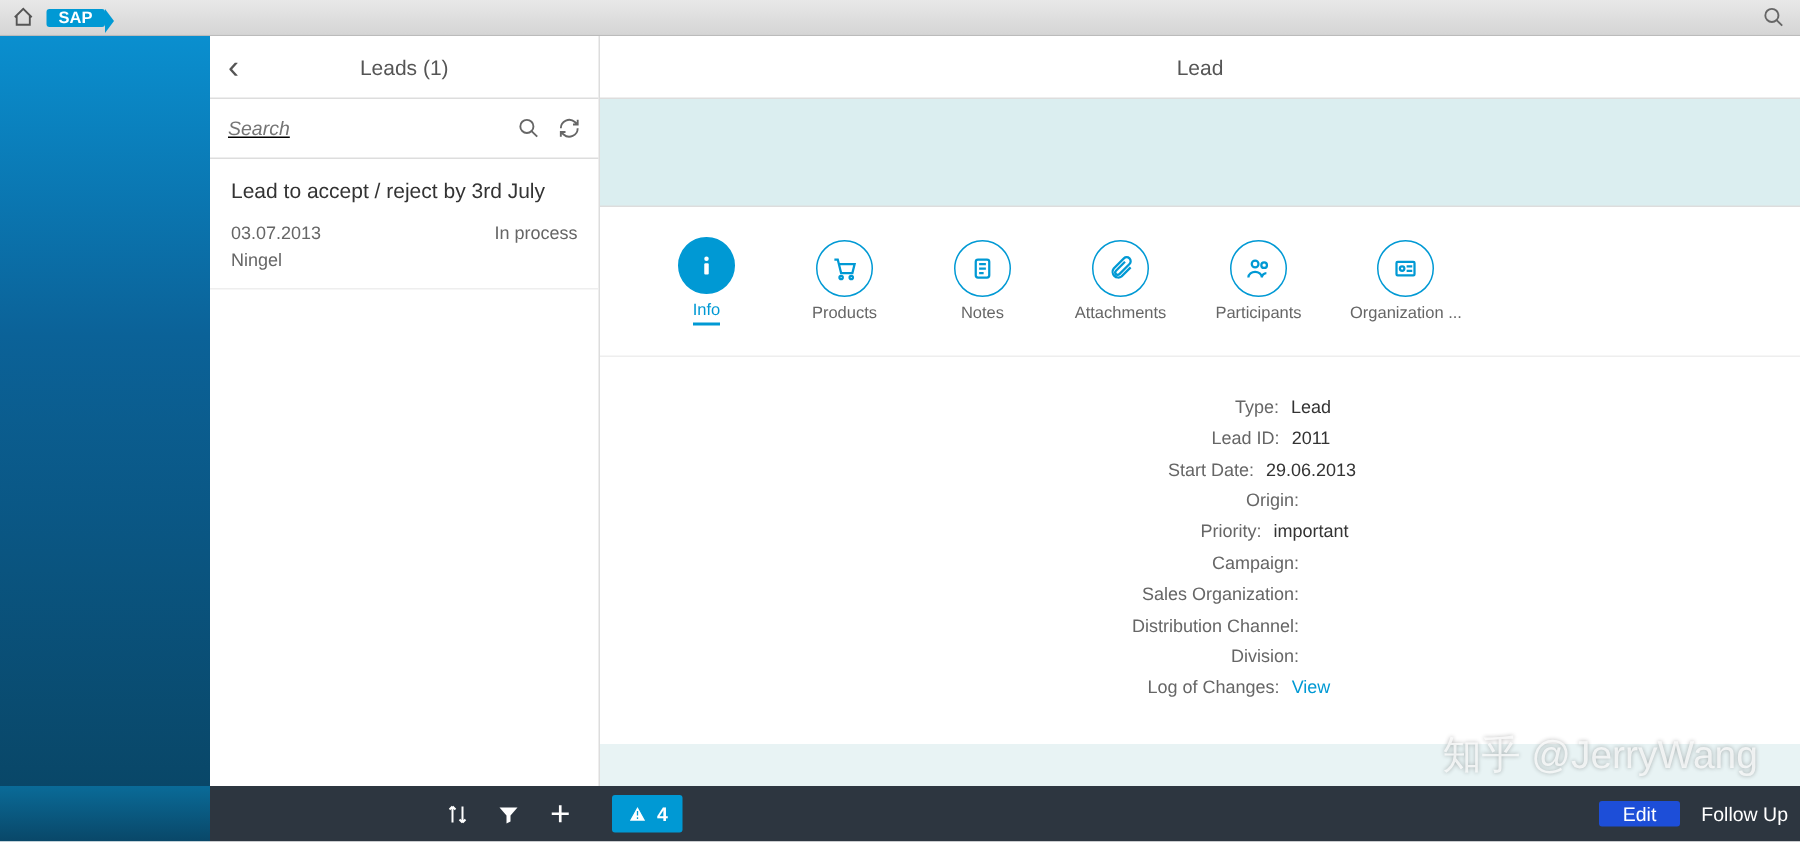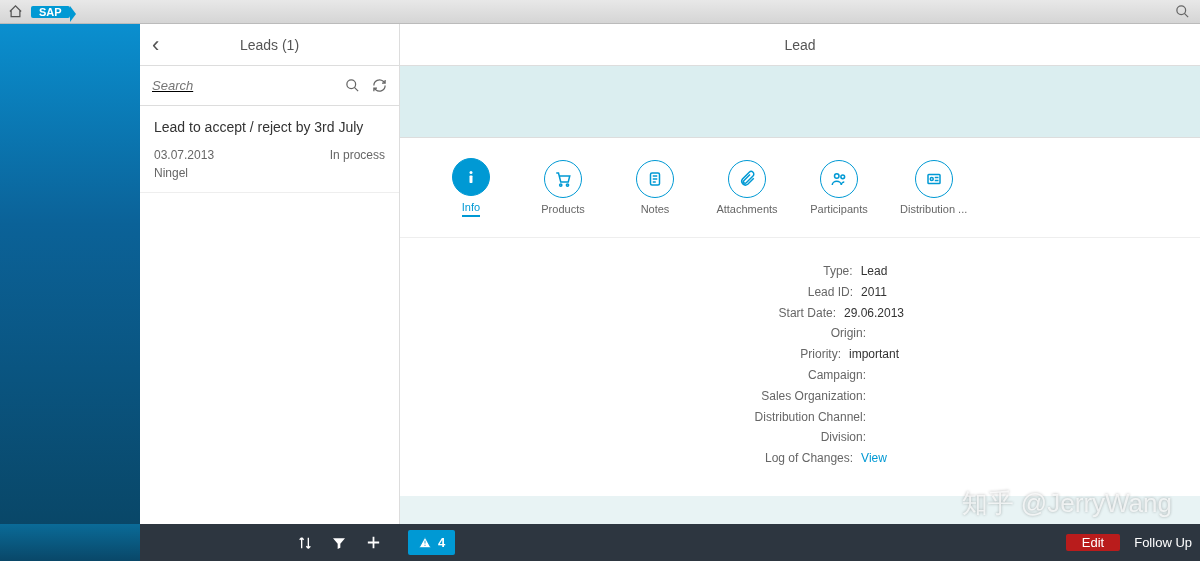--- a/index.html
+++ b/index.html
@@ -259,21 +259,21 @@
       font-weight: bold;
       border-radius: 2px;
     }
     .footer-buttons {
       margin-left: auto;
       display: flex;
       gap: 14px;
       align-items: center;
     }
     .btn-edit {
-      background: #b91c1c;
+      background: #1d4ed8;
       color: #fff;
       padding: 1px 16px;
       font-size: 13px;
       border: none;
       cursor: pointer;
       border-radius: 2px;
     }
     .btn-follow {
       color: #fff;
       font-size: 13px;
@@ -398,21 +398,21 @@
         <span class="tab-label">Participants</span>
       </div>
       <div class="tab-item">
         <div class="tab-icon">
           <svg width="18" height="18" viewBox="0 0 24 24" fill="none" stroke="currentColor" stroke-width="2">
               <rect x="4" y="6" width="16" height="12" rx="1"></rect>
               <circle cx="9" cy="12" r="2"></circle>
               <path d="M13 10h5M13 14h5"></path>
             </svg>
         </div>
-        <span class="tab-label">Distribution ...</span>
+        <span class="tab-label">Organization ...</span>
       </div>
     </div>
 
     <div class="info-content">
       <div class="info-row">
           <span class="info-label">Type:</span>
           <span class="info-value">Lead</span>
         </div>
       <div class="info-row">
           <span class="info-label">Lead ID:</span>

